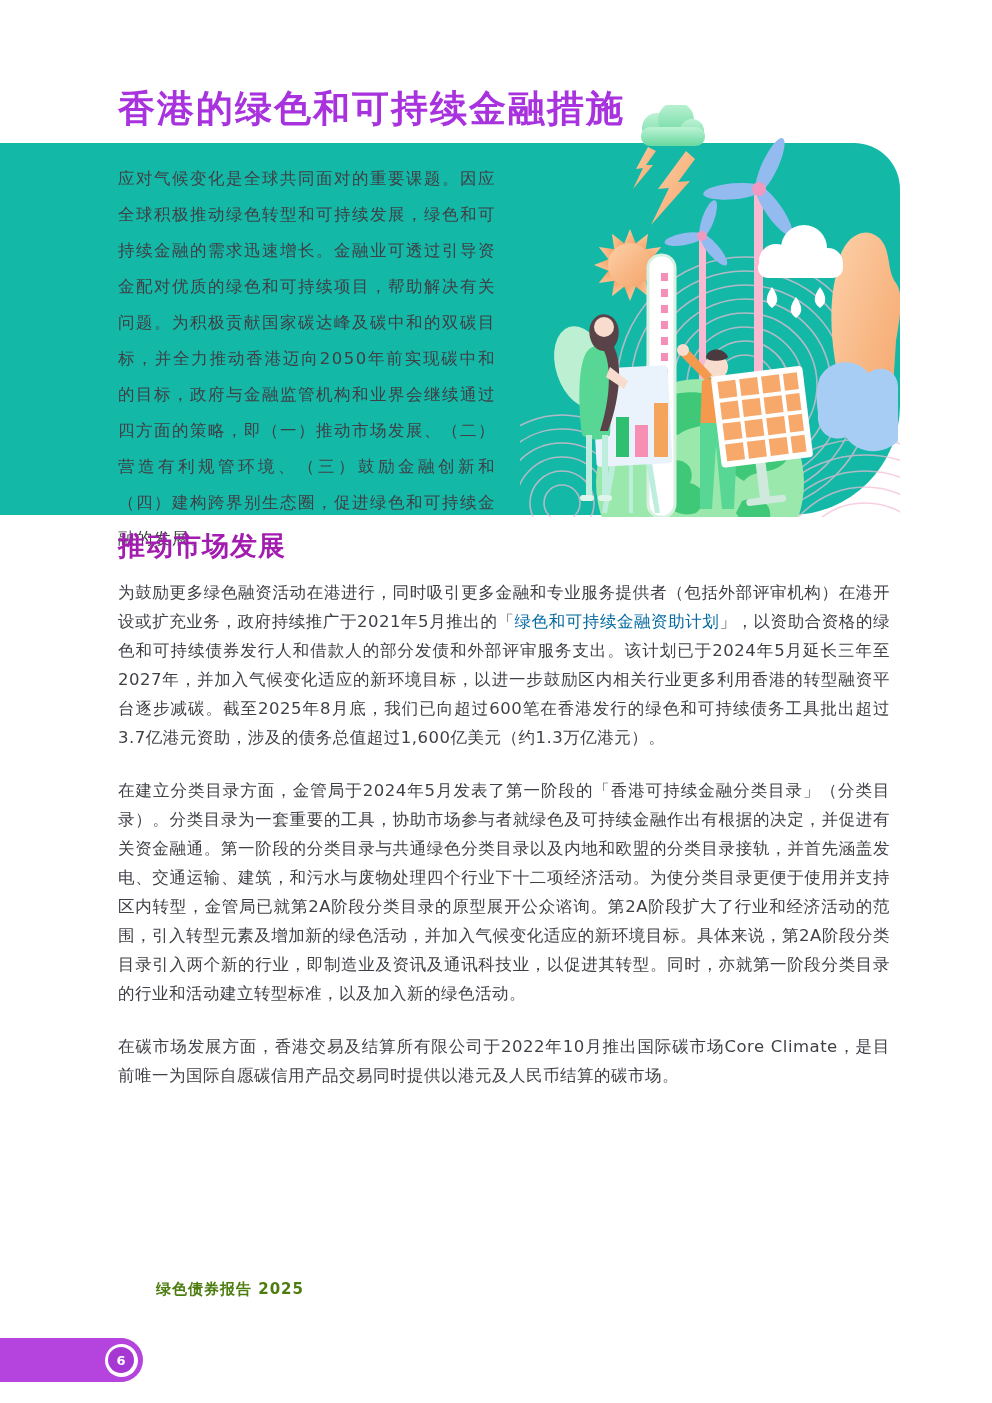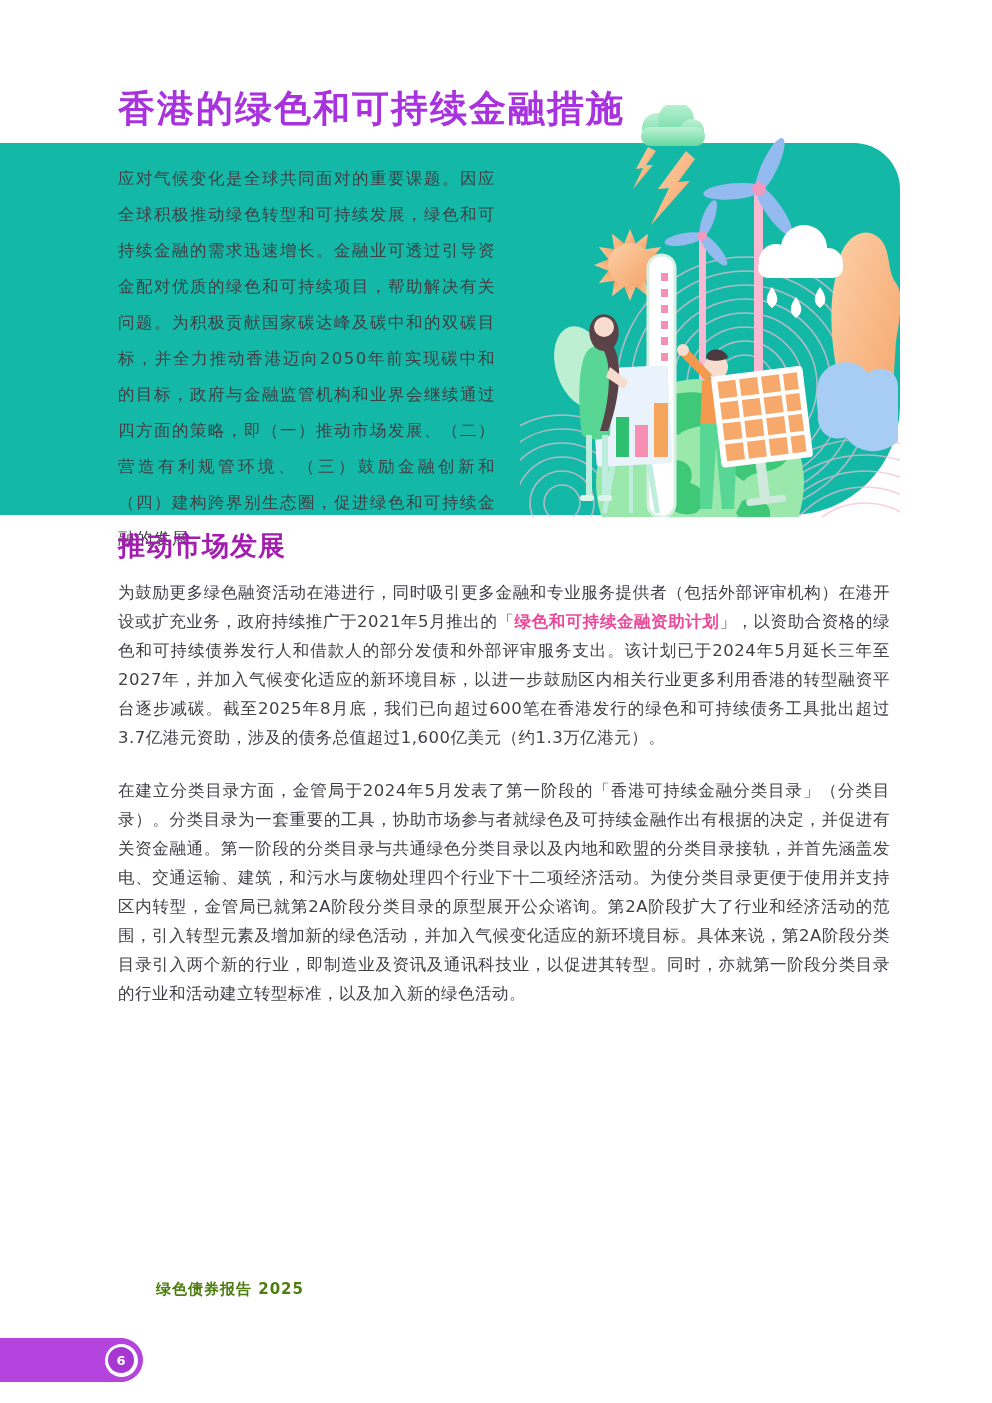--- a/index.html
+++ b/index.html
@@ -28,21 +28,21 @@
     position:absolute;left:118px;top:528px;
     font-size:27px;font-weight:bold;color:#a21caf;letter-spacing:1px;margin:0;
   }
   .body-copy{
     position:absolute;left:118px;top:578px;width:772px;
   }
   .body-copy p{
     font-size:16.5px;line-height:29px;text-align:justify;
     letter-spacing:0.5px;color:#3f3f46;margin:0 0 24px 0;
   }
-  .scheme-link{color:#ec4899;font-weight:bold;text-decoration:none;cursor:pointer;}
+  .scheme-link{color:#0369a1;font-weight:normal;text-decoration:none;cursor:pointer;}
   .footer-bar{
     position:absolute;left:0;top:1338px;width:142px;height:44px;
     background:#b544de;border-radius:0 22px 22px 0;
   }
   .page-badge{
     position:absolute;left:99px;top:1338px;width:44px;height:44px;
     background:#b544de;border-radius:50%;
     display:flex;align-items:center;justify-content:center;
   }
   .page-badge .ring{
@@ -257,20 +257,21 @@
       <rect x="121" y="22" width="64" height="19" rx="9"></rect>
     </g>
   </svg>
 </section>
 
 <h2 class="section-heading">推动市场发展</h2>
 
 <div class="body-copy">
   <p><span>为鼓励更多绿色融资活动在港进行，同时吸引更多金融和专业服务提供者（包括外部评审机构）在港开设或扩充业务，政府持续推广于2021年5月推出的「</span><a class="scheme-link">绿色和可持续金融资助计划</a><span>」，以资助合资格的绿色和可持续债券发行人和借款人的部分发债和外部评审服务支出。该计划已于2024年5月延长三年至2027年，并加入气候变化适应的新环境目标，以进一步鼓励区内相关行业更多利用香港的转型融资平台逐步减碳。截至2025年8月底，我们已向超过600笔在香港发行的绿色和可持续债务工具批出超过3.7亿港元资助，涉及的债务总值超过1,600亿美元（约1.3万亿港元）。</span></p>
   <p>在建立分类目录方面，金管局于2024年5月发表了第一阶段的「香港可持续金融分类目录」（分类目录）。分类目录为一套重要的工具，协助市场参与者就绿色及可持续金融作出有根据的决定，并促进有关资金融通。第一阶段的分类目录与共通绿色分类目录以及内地和欧盟的分类目录接轨，并首先涵盖发电、交通运输、建筑，和污水与废物处理四个行业下十二项经济活动。为使分类目录更便于使用并支持区内转型，金管局已就第2A阶段分类目录的原型展开公众谘询。第2A阶段扩大了行业和经济活动的范围，引入转型元素及增加新的绿色活动，并加入气候变化适应的新环境目标。具体来说，第2A阶段分类目录引入两个新的行业，即制造业及资讯及通讯科技业，以促进其转型。同时，亦就第一阶段分类目录的行业和活动建立转型标准，以及加入新的绿色活动。</p>
+  <p>在碳市场发展方面，香港交易及结算所有限公司于2022年10月推出国际碳市场Core Climate，是目前唯一为国际自愿碳信用产品交易同时提供以港元及人民币结算的碳市场。</p>
 </div>
 
 <div class="footer-bar"></div>
 <div class="page-badge">
   <div class="ring">
     <div class="disc">6</div>
   </div>
 </div>
 <div class="footer-title">绿色债券报告 2025</div>
 

